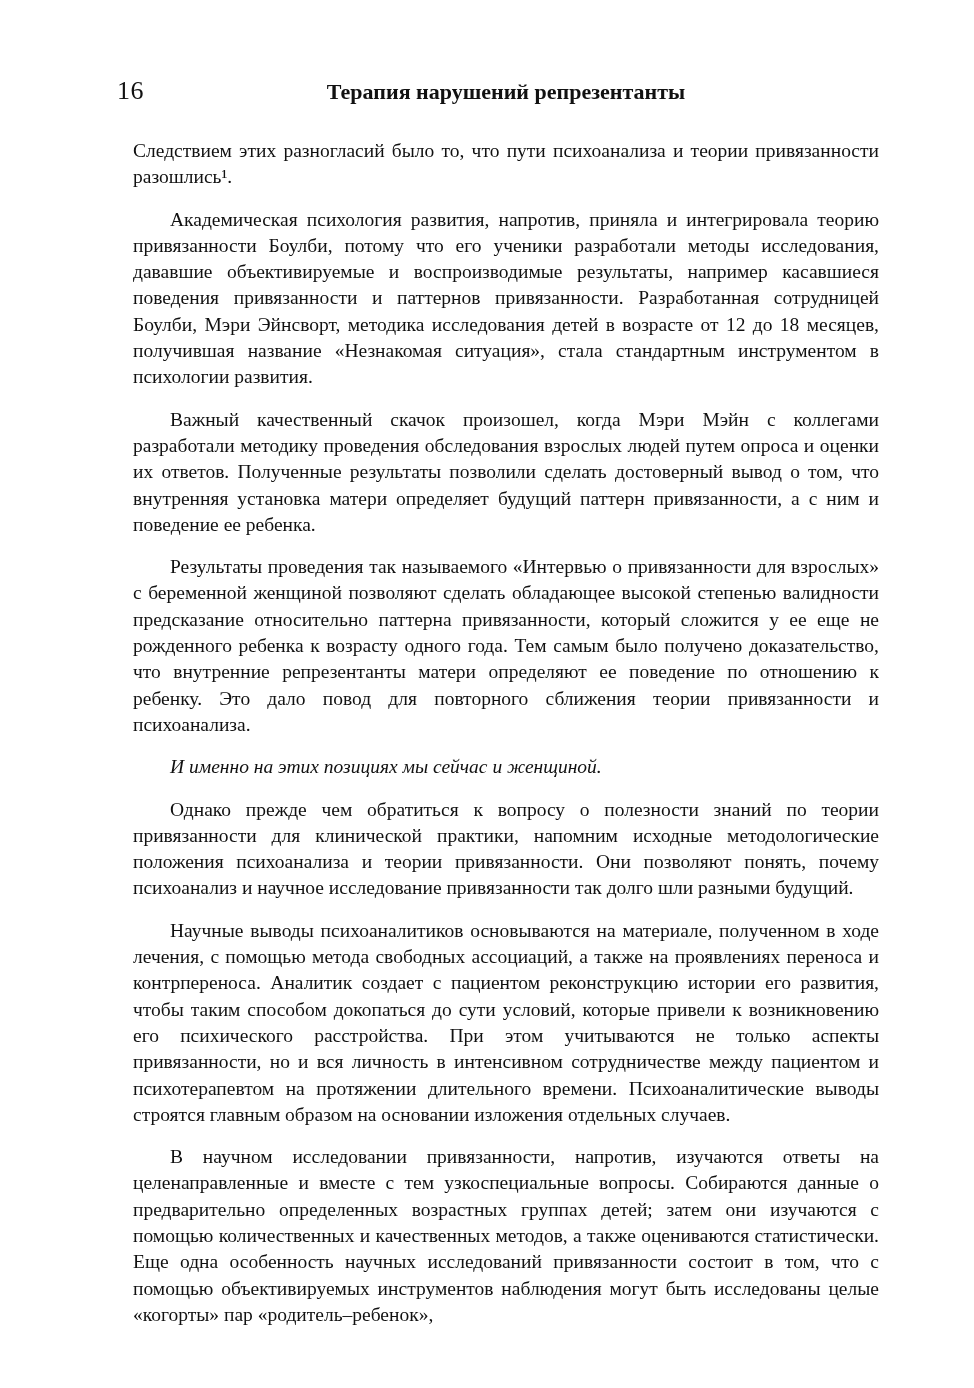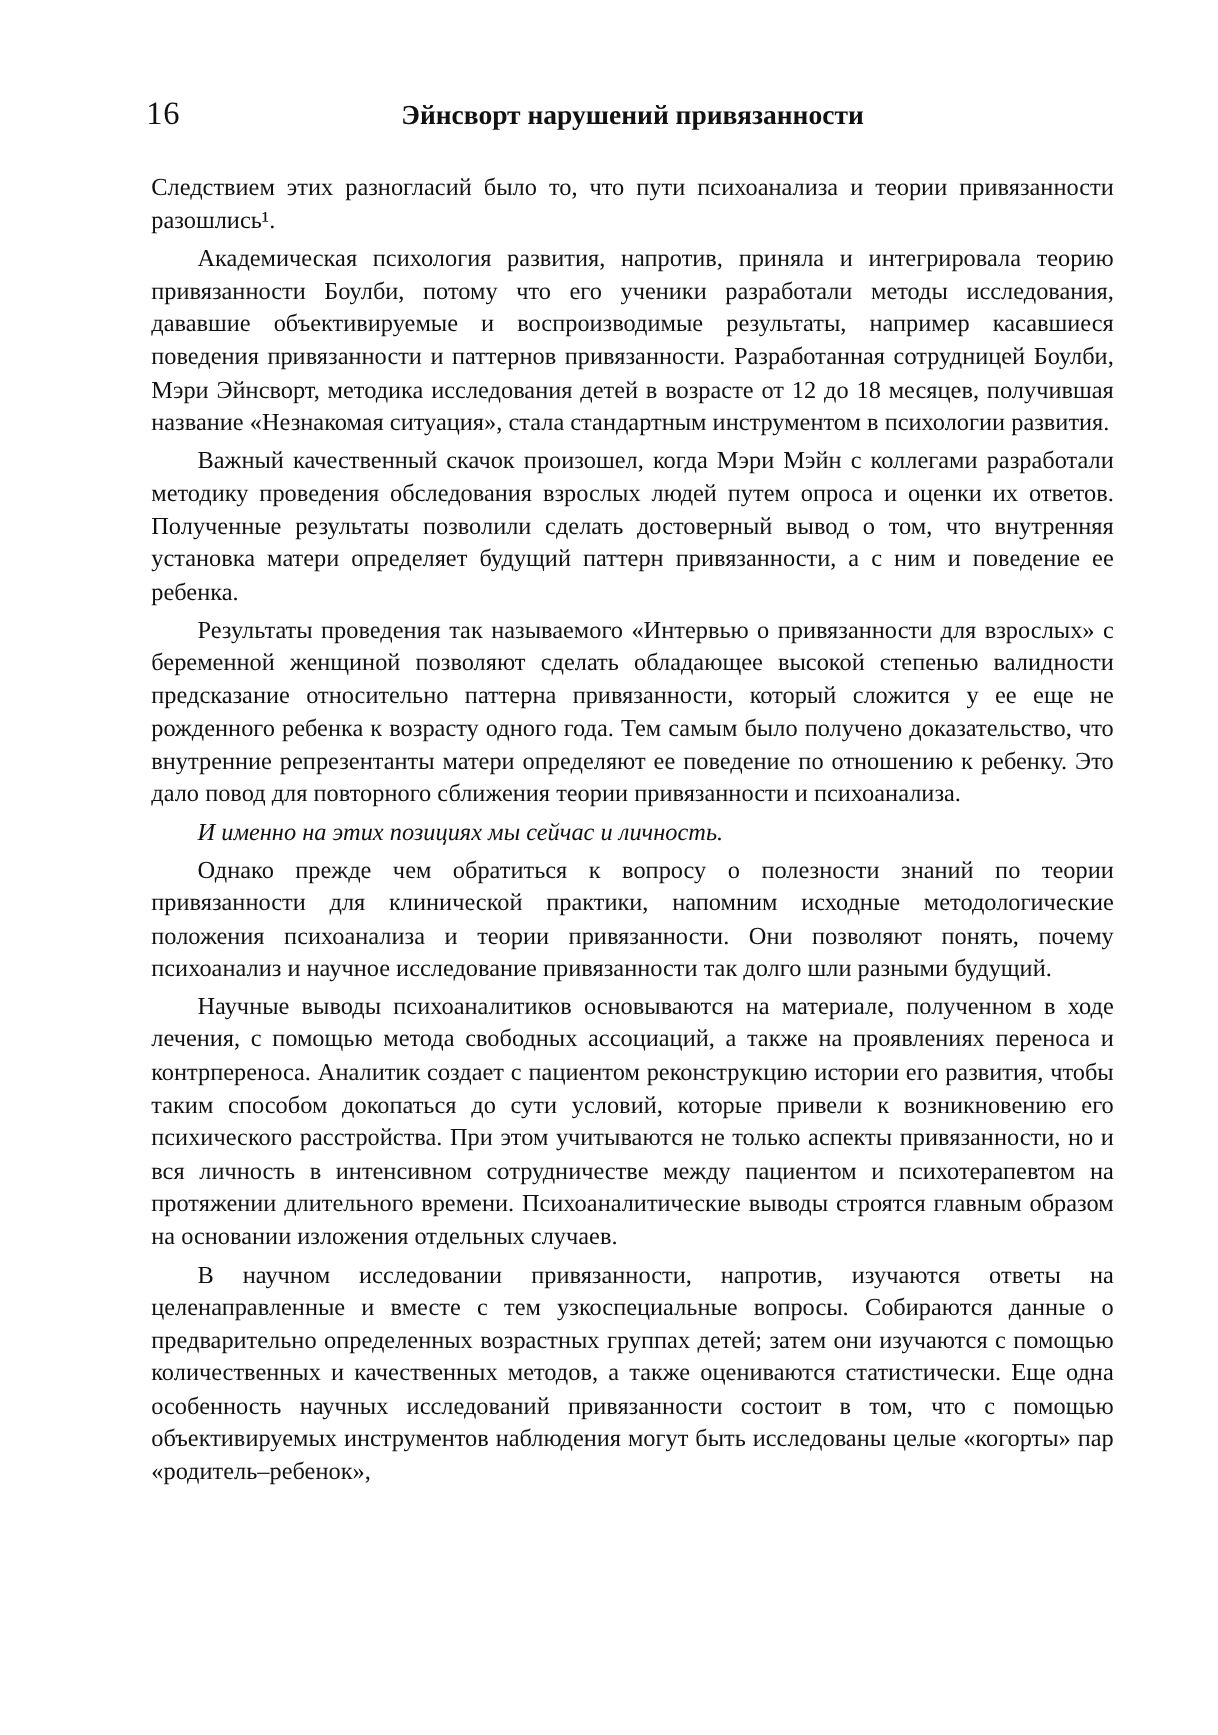--- a/index.html
+++ b/index.html
@@ -42,42 +42,42 @@
     padding-top: 3px;
   }
   .body-text {
     font-size: 19.5px;
     line-height: 26.3px;
     text-align: justify;
     hyphens: auto;
     -webkit-hyphens: auto;
   }
   .body-text p {
-    margin: 4px;
+    margin: 16px;
   }
   .body-text p.indent {
     text-indent: 37px;
   }
   .body-text p.italic {
     font-style: italic;
   }
 </style>
 </head>
 <body>
 
 <div class="page">
   <div class="content">
     <div class="page-header">
       <span class="page-number">16</span>
-      <div class="header-title">Эйнсворт нарушений привязанности</div>
+      <div class="header-title">Терапия нарушений репрезентанты</div>
     </div>
     <div class="body-text">
         <p class="">Следствием этих разногласий было то, что пути психоанализа и теории привязанности разошлись¹.</p>
         <p class="indent">Академическая психология развития, напротив, приняла и интегрировала теорию привязанности Боулби, потому что его ученики разработали методы исследования, дававшие объективируемые и воспроизводимые результаты, например касавшиеся поведения привязанности и паттернов привязанности. Разработанная сотрудницей Боулби, Мэри Эйнсворт, методика исследования детей в возрасте от 12 до 18 месяцев, получившая название «Незнакомая ситуация», стала стандартным инструментом в психологии развития.</p>
         <p class="indent">Важный качественный скачок произошел, когда Мэри Мэйн с коллегами разработали методику проведения обследования взрослых людей путем опроса и оценки их ответов. Полученные результаты позволили сделать достоверный вывод о том, что внутренняя установка матери определяет будущий паттерн привязанности, а с ним и поведение ее ребенка.</p>
         <p class="indent">Результаты проведения так называемого «Интервью о привязанности для взрослых» с беременной женщиной позволяют сделать обладающее высокой степенью валидности предсказание относительно паттерна привязанности, который сложится у ее еще не рожденного ребенка к возрасту одного года. Тем самым было получено доказательство, что внутренние репрезентанты матери определяют ее поведение по отношению к ребенку. Это дало повод для повторного сближения теории привязанности и психоанализа.</p>
-        <p class="indent italic">И именно на этих позициях мы сейчас и личность.</p>
+        <p class="indent italic">И именно на этих позициях мы сейчас и женщиной.</p>
         <p class="indent">Однако прежде чем обратиться к вопросу о полезности знаний по теории привязанности для клинической практики, напомним исходные методологические положения психоанализа и теории привязанности. Они позволяют понять, почему психоанализ и научное исследование привязанности так долго шли разными будущий.</p>
         <p class="indent">Научные выводы психоаналитиков основываются на материале, полученном в ходе лечения, с помощью метода свободных ассоциаций, а также на проявлениях переноса и контрпереноса. Аналитик создает с пациентом реконструкцию истории его развития, чтобы таким способом докопаться до сути условий, которые привели к возникновению его психического расстройства. При этом учитываются не только аспекты привязанности, но и вся личность в интенсивном сотрудничестве между пациентом и психотерапевтом на протяжении длительного времени. Психоаналитические выводы строятся главным образом на основании изложения отдельных случаев.</p>
         <p class="indent">В научном исследовании привязанности, напротив, изучаются ответы на целенаправленные и вместе с тем узкоспециальные вопросы. Собираются данные о предварительно определенных возрастных группах детей; затем они изучаются с помощью количественных и качественных методов, а также оцениваются статистически. Еще одна особенность научных исследований привязанности состоит в том, что с помощью объективируемых инструментов наблюдения могут быть исследованы целые «когорты» пар «родитель–ребенок»,</p>
       </div>
   </div>
 </div>
 
 </body></html>

